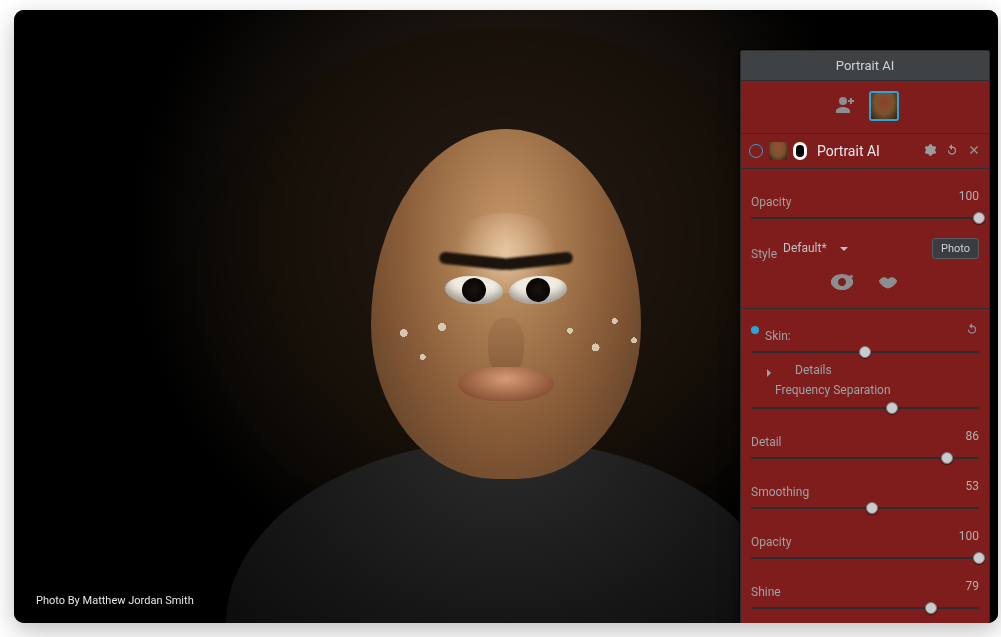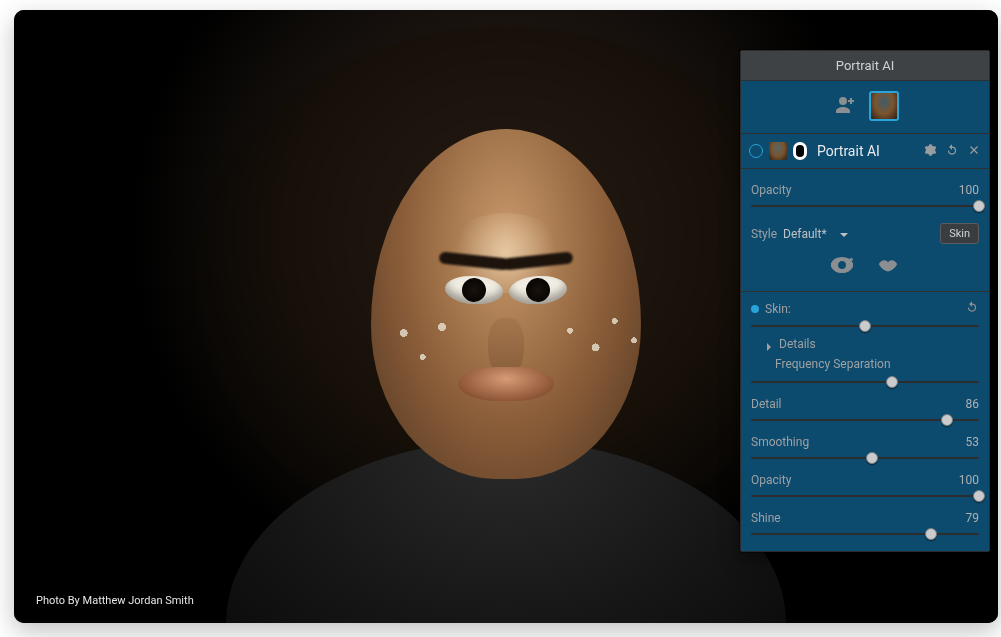--- a/index.html
+++ b/index.html
@@ -72,21 +72,21 @@
 
   .credit {
     position:absolute; left:22px; bottom:16px;
     color:#e6e6e6; font-size:11px; font-weight:400;
     text-shadow: 0 1px 2px rgba(0,0,0,.6);
   }
 
   
   .panel {
     position:absolute; top:40px; right:8px;
-    width:250px; background:#0c4a6e;
+    width:250px; background:#7f1d1d;
     border:1px solid #2a2c2e; border-radius:2px;
     color:#b8bbbd; font-size:12px;
     box-shadow: 0 0 0 1px rgba(0,0,0,.4), 0 6px 18px rgba(0,0,0,.5);
   }
   .panel .titlebar {
     text-align:center; padding:7px 0; font-size:13px; color:#cfd2d4;
     border-bottom:1px solid #2d2f31; background:#3f4244;
   }
   .face-picker { display:flex; justify-content:center; gap:10px; padding:10px 0 12px;
     border-bottom:1px solid #2d2f31; }
@@ -101,40 +101,40 @@
   .mini-thumb { width:18px; height:18px; border-radius:2px;
     background: radial-gradient(ellipse at 50% 35%, #c4916166 0%, #7a542e 50%, #2c1e13 100%); }
   .mask { width:14px; height:18px; border-radius:7px; background:#fff; display:flex; align-items:center; justify-content:center;}
   .mask::after{content:""; width:8px; height:12px; border-radius:5px; background:#000;}
   .filter-title { flex:1; color:#e8eaec; font-size:14px; margin-left:4px;}
   .hdr-icons { display:flex; gap:8px; color:#9a9d9f; }
   .hdr-icons svg { width:14px; height:14px; fill:#9a9d9f; cursor:pointer; }
 
   .body { padding:6px 10px 10px; }
   .row { display:flex; align-items:center; justify-content:space-between; margin-top:8px;}
-  .label { color:#9ea1a3; }
+  .label { color:#9ea1a3;margin-top:12px; }
   .value { color:#aeb1b3; }
   .track { position:relative; height:14px; margin-top:2px;}
   .track .bar { position:absolute; top:6px; left:0; right:0; height:2px; background:#2b2d2f; border-radius:1px;}
   .track .knob { position:absolute; top:1px; width:12px; height:12px; border-radius:50%;
     background:#c9cbcd; border:1px solid #7b7e80; transform:translateX(-50%); box-shadow: 0 1px 1px rgba(0,0,0,.5);}
   .style-row { display:flex; align-items:center; gap:6px; margin-top:10px;}
   .style-row .sel { flex:1; display:flex; align-items:center; gap:12px; color:#bfc2c4;text-align:right;}
   .chev { width:10px; height:10px; }
   .chev svg{width:10px;height:10px;fill:#bfc2c4;}
   .auto-btn { border:1px solid #5a5d5f; border-radius:3px; padding:3px 8px; color:#cfd2d4; font-size:11px; background:#3a3d3f; cursor:pointer;}
   .enhance-icons { display:flex; justify-content:center; gap:24px; padding:12px 0 6px;}
   .enhance-icons svg { width:22px; height:18px; fill:#8c8f91; }
   .section-rule { height:1px; background:#2d2f31; margin:8px -10px;}
   .skin-row { display:flex; align-items:center; gap:6px; margin-top:4px;}
   .dot { width:8px; height:8px; border-radius:50%; background:#2aa4d8;}
   .skin-row .reset { margin-left:auto; }
   .skin-row .reset svg{width:14px;height:14px;fill:#8c8f91;}
   .sub { color:#9ea1a3; padding:4px 0 2px;}
-  .sub.indent { padding-left:14px; display:flex; align-items:center; gap:6px;}
+  .sub.indent { padding-left:14px; display:flex; align-items:center; gap:22px;}
   .sub.indent2 { padding-left:24px;}
   .caret { width:8px; height:8px; }
   .caret svg{width:8px;height:8px;fill:#9ea1a3;}
 </style>
 </head>
 <body>
 
 <div class="stage">
   <div class="photo">
     <div class="hair"></div>
@@ -199,21 +199,21 @@
       </div>
 
       <div class="style-row">
         <span class="label">Style</span>
         <span class="sel">
           <span>Default*</span>
           <span class="chev"><svg viewBox="0 0 10 10">
                 <path d="M1 3l4 4 4-4z"></path>
               </svg></span>
         </span>
-        <span class="auto-btn">Skin</span>
+        <span class="auto-btn">Photo</span>
       </div>
 
       <div class="enhance-icons">
         <span><svg viewBox="0 0 24 16">
               <path d="M12 0C6 0 1.7 3.1 0 8c1.7 4.9 6 8 12 8s10.3-3.1 12-8c-1.7-4.9-6-8-12-8zm0 13a5 5 0 110-10 5 5 0 010 10zM20 2h4M22 0v4" stroke="#8c8f91" stroke-width="1.4" fill="#8c8f91"></path>
             </svg></span>
         <span><svg viewBox="0 0 24 14">
               <path d="M2 6c3-5 7-5 10-2 3-3 7-3 10 2-3 6-8 8-10 8S5 12 2 6zM20 1h4M22 -1v4" fill="#8c8f91"></path>
             </svg></span>
       </div>

